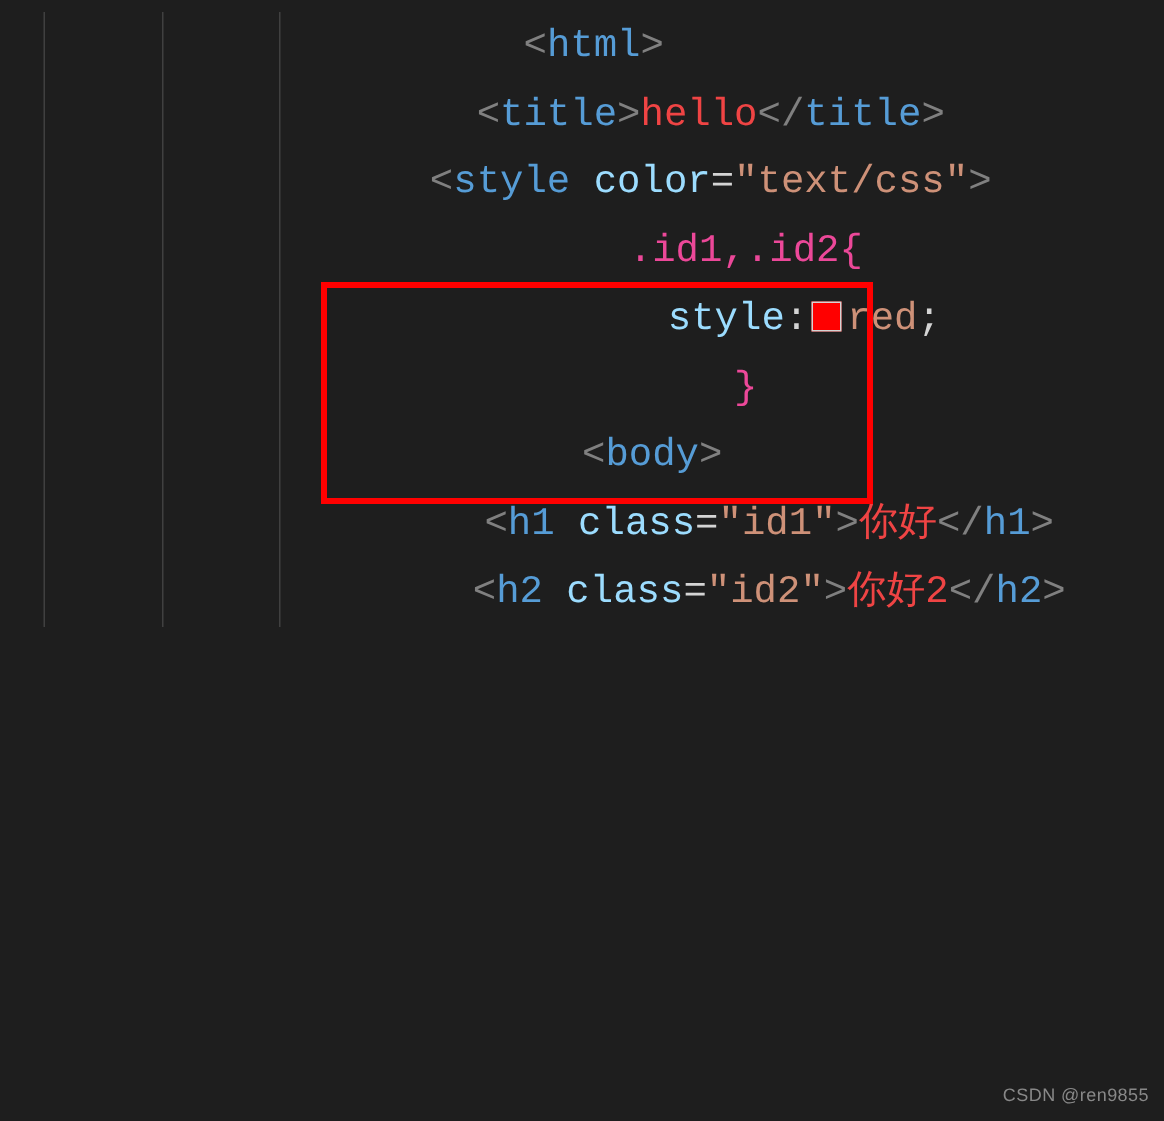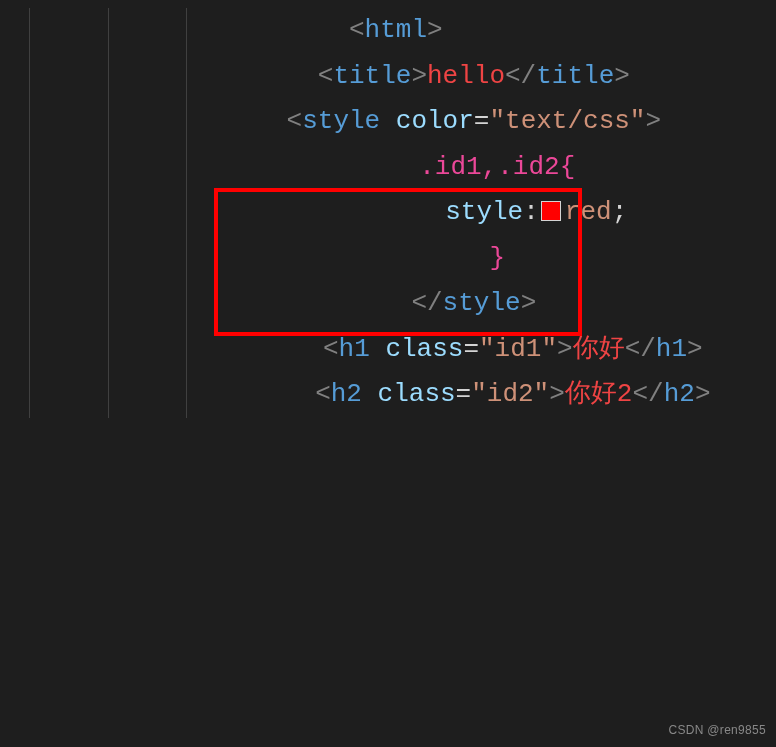--- a/index.html
+++ b/index.html
@@ -77,23 +77,23 @@
   <div class="line">           <span class="br">&lt;</span><span class="tag">title</span><span class="br">&gt;</span><span class="txt">hello</span><span class="br">&lt;/</span><span class="tag">title</span><span class="br">&gt;</span></div>
 
   <div class="line">           <span class="br">&lt;</span><span class="tag">style</span> <span class="attr">color</span><span class="eq">=</span><span class="str">"text/css"</span><span class="br">&gt;</span></div>
 
   <div class="line">              <span class="sel">.id1,.id2{</span></div>
 
   <div class="line">                   <span class="attr">style</span><span class="semi">:</span><span class="color-swatch"></span><span class="str">red</span><span class="semi">;</span></div>
 
   <div class="line">              <span class="sel">}</span></div>
 
-  <div class="line">           <span class="br">&lt;/</span><span class="tag">style</span><span class="br">&gt;</span></div>
 
 
+  <div class="line">      <span class="br">&lt;</span><span class="tag">body</span><span class="br">&gt;</span></div>
 
 
   <div class="line">                <span class="br">&lt;</span><span class="tag">h1</span> <span class="attr">class</span><span class="eq">=</span><span class="str">"id1"</span><span class="br">&gt;</span><span class="txt">你好</span><span class="br">&lt;/</span><span class="tag">h1</span><span class="br">&gt;</span></div>
 
   <div class="line">                <span class="br">&lt;</span><span class="tag">h2</span> <span class="attr">class</span><span class="eq">=</span><span class="str">"id2"</span><span class="br">&gt;</span><span class="txt">你好2</span><span class="br">&lt;/</span><span class="tag">h2</span><span class="br">&gt;</span></div>
 
 
 
 
   <div class="highlight-box"></div>

